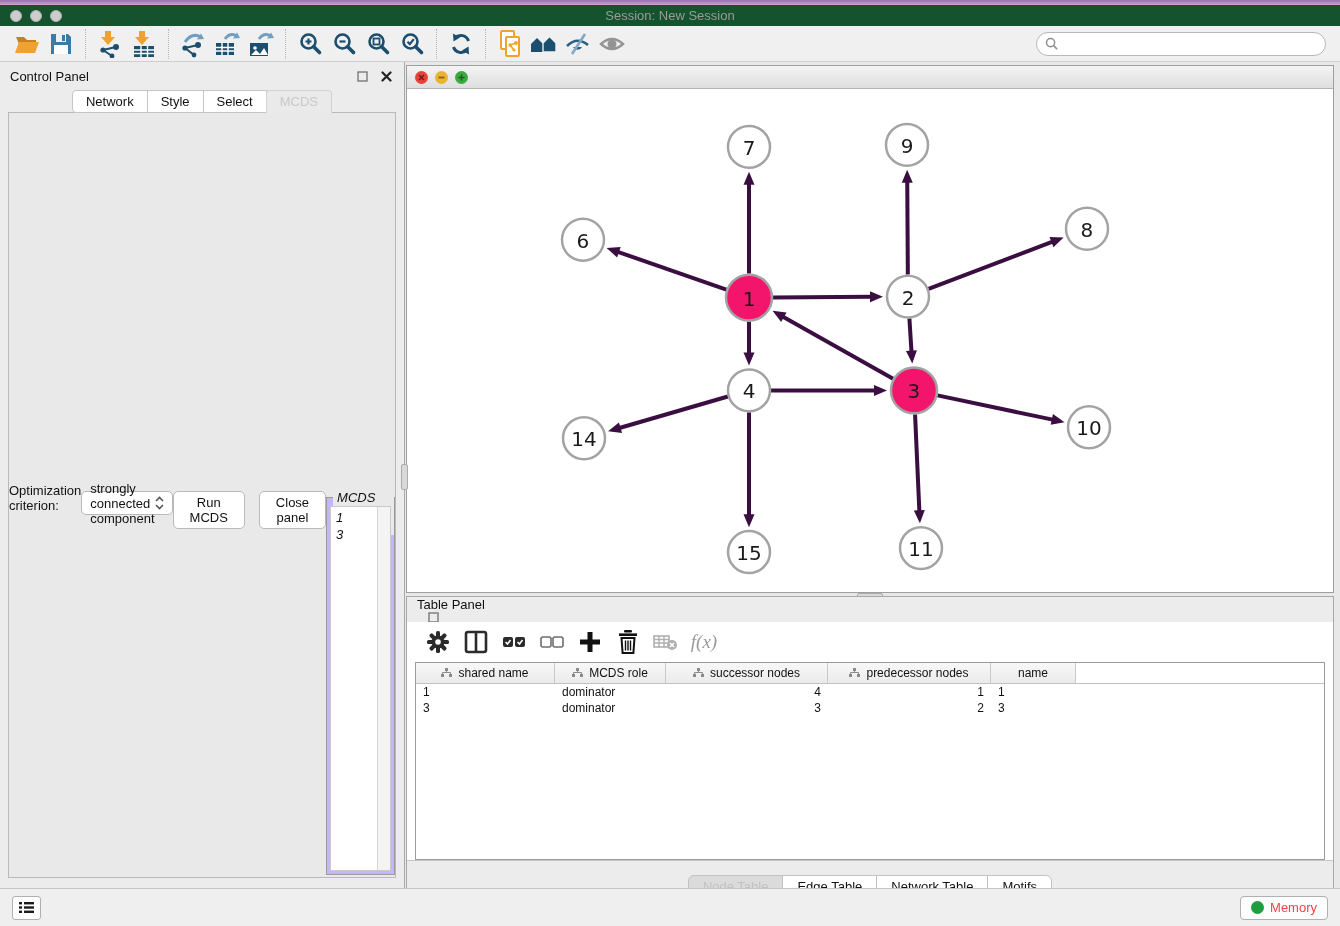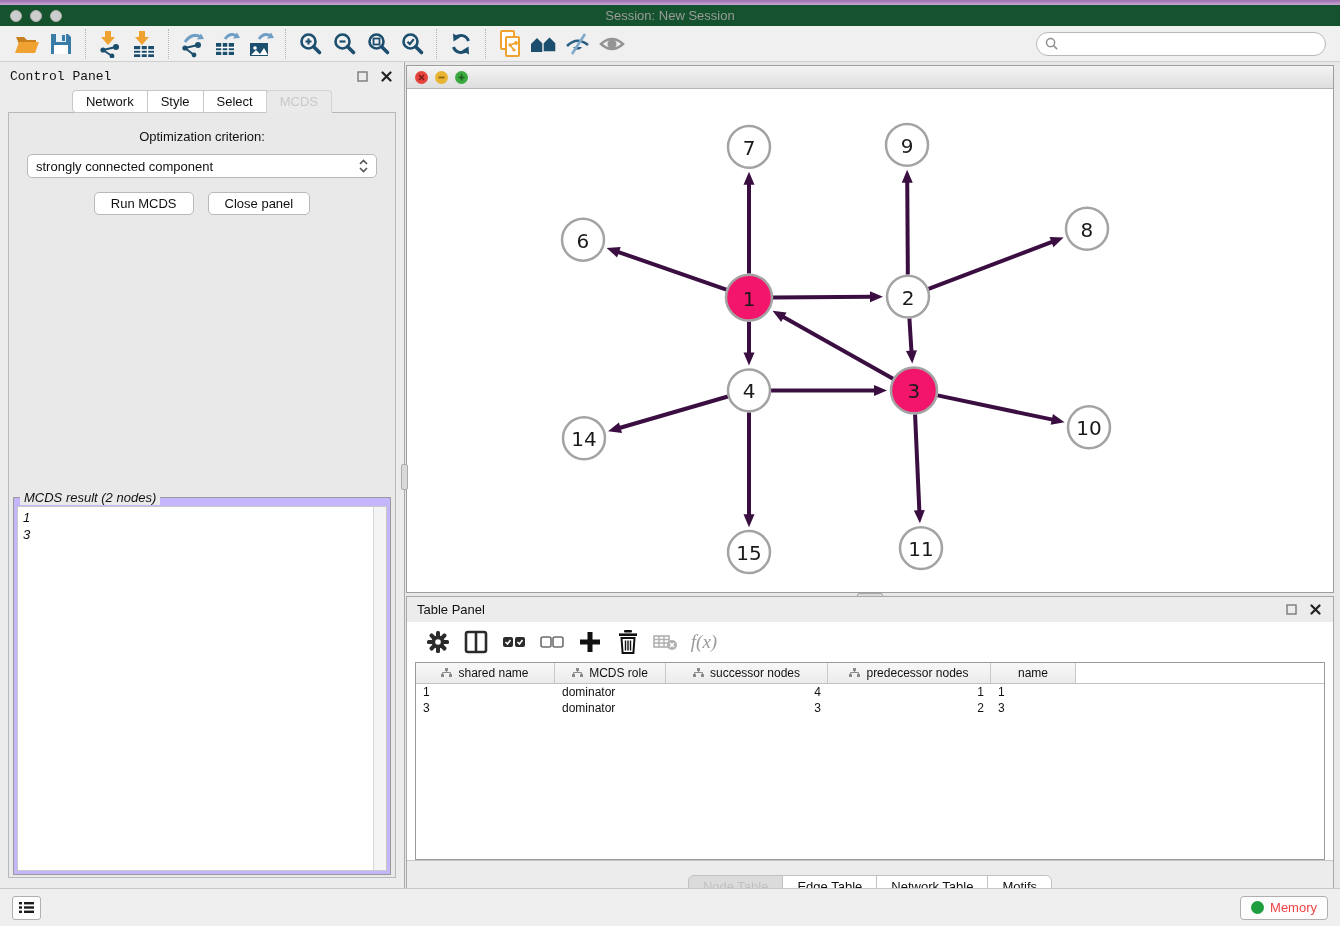--- a/index.html
+++ b/index.html
@@ -20,27 +20,27 @@
   .toolbar-spacer { flex:1; }
   .searchbox { width:290px; height:24px; background:#fff; border:1px solid #b8b8b8; border-radius:12px; display:flex; align-items:center; padding:0 8px; margin-right:4px; }
   .searchbox input { border:none; outline:none; flex:1; font-size:12px; background:transparent; margin-left:5px; }
 
   
   .main { flex:1; display:flex; overflow:hidden; background:#e8e8e8; }
 
   
   .control-panel { width:405px; background:#ececec; border-right:1px solid #a9a9a9; display:flex; flex-direction:column; position:relative; }
   .cp-header { height:28px; display:flex; align-items:center; padding:0 10px; }
-  .cp-title { font-size:13px; color:#111; flex:1;font-family:Liberation Mono, monospace; }
+  .cp-title { font-size:13px; color:#111; flex:1; }
   .mini-icon { width:16px; height:16px; display:flex; align-items:center; justify-content:center; margin-left:8px; }
   .cp-tabs { display:flex; justify-content:center; margin-bottom:-1px; position:relative; z-index:2; }
   .cp-tab { font-size:13px; padding:3px 13px; background:#fff; border:1px solid #c6c6c6; margin-left:-1px; color:#111; }
   .cp-tab:first-child { border-top-left-radius:4px; border-bottom-left-radius:4px; margin-left:0; }
   .cp-tab.active { background:#eaeaea; color:#c9c9c9; border-color:#d2d2d2; border-bottom-color:#e9e9e9; border-top-right-radius:4px; border-top-left-radius:4px; }
-  .cp-content { flex:1; margin:0 8px 10px 8px; border:1px solid #b9b9b9; background:#e9e9e9; display:flex; flex-direction:column; align-items:center; padding-top:16px; position:relative; z-index:1; }
+  .cp-content { flex:1; margin:0 8px 10px 8px; border:1px solid #b9b9b9; background:#e9e9e9; display:flex; flex-direction:row; align-items:center; padding-top:16px; position:relative; z-index:1; }
   .opt-label { font-size:13px; color:#111; margin-bottom:10px; }
   .dropdown { width:350px; height:24px; background:#fff; border:1px solid #b9b9b9; border-radius:5px; display:flex; align-items:center; padding:0 8px; font-size:13px; color:#111; }
   .dropdown .dd-text { flex:1; }
   .btn-row { display:flex; gap:14px; margin-top:14px; }
   .pbtn { background:#fff; border:1px solid #b9b9b9; border-radius:5px; font-size:13px; color:#111; padding:3px 16px; font-family:"Liberation Sans",sans-serif; }
   .mcds-box { margin-top:auto; width:378px; height:378px; border:1px solid #9a9a9a; position:relative; margin-bottom:2px; background:#c4b5fd;font-style:italic; }
   .mcds-legend { position:absolute; top:-8px; left:6px; background:#e9e9e9; font-size:13px; padding:0 4px; color:#111; }
   .mcds-inner { position:absolute; inset:8px 3px 3px 3px; background:#fff; border:1px solid #c9c9c9; display:flex; }
   .mcds-text { flex:1; font-size:13px; color:#111; padding:2px 5px; line-height:17px; white-space:pre; }
   .mcds-scroll { width:13px; background:#f4f4f4; border-left:1px solid #d5d5d5; }
@@ -54,21 +54,21 @@
   .tl:first-child { margin-left:8px; }
   .tl svg { display:block; }
   .net-title { position:absolute; left:0; right:0; text-align:center; font-size:13px; color:#111; }
   .net-canvas { flex:1; position:relative; }
   .net-canvas svg { position:absolute; inset:0; width:100%; height:100%; }
   .hsplit { height:3px; display:flex; justify-content:center; align-items:center; }
   .hgrip { width:26px; height:5px; background:#d9d9d9; border:1px solid #ababab; border-radius:2px; margin-top:2px; }
 
   
   .table-panel { flex:1; background:#fff; border:1px solid #a9a9a9; border-bottom:none; display:flex; flex-direction:column; }
-  .tp-header { height:25px; background:#ececec; display:flex; align-items:center; padding:0 10px; }
+  .tp-header { height:25px; background:#ececec; display:flex; align-items:flex-start; padding:0 10px;flex-direction:column; }
   .tp-title { font-size:13px; color:#111; flex:1; }
   .tp-toolbar { height:40px; display:flex; align-items:center; padding-left:14px; gap:4px; background:#fff; }
   .fx { font-family:"Liberation Serif", serif; font-style:italic; font-size:19px; color:#9a9a9a; }
   .tp-grid { flex:1; margin:0 8px; border:1px solid #9b9b9b; background:#fff; overflow:hidden; }
   .thead { display:flex; height:21px; border-bottom:1px solid #c2c2c2;text-align:center; }
   .thcell { background:linear-gradient(#f8f8f8,#ebebeb); border-right:1px solid #c9c9c9; display:flex; align-items:center; justify-content:center; gap:6px; font-size:12px; color:#111; }
   .trow { display:flex; height:16px; }
   .tcell { font-size:12px; color:#111; padding:1px 7px; overflow:hidden; white-space:nowrap; }
   .c0{width:139px;} .c1{width:111px;} .c2{width:162px;} .c3{width:163px;} .c4{width:85px;}
   .tp-tabstrip { height:28px; background:#ececec; border-top:1px solid #c6c6c6; display:flex; align-items:center; justify-content:center; }

